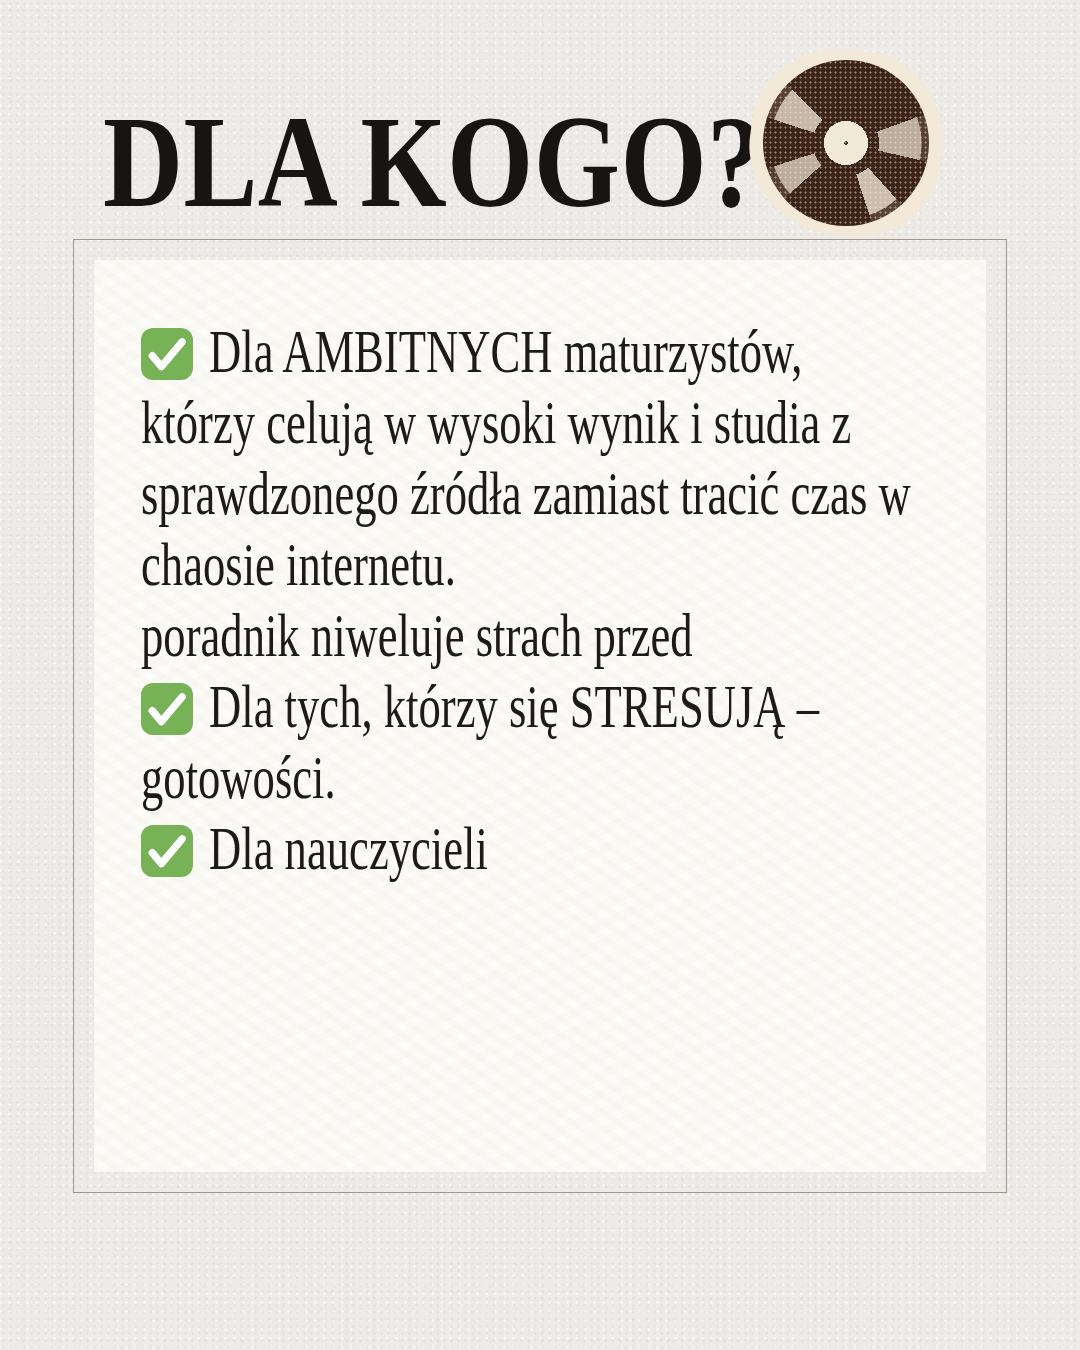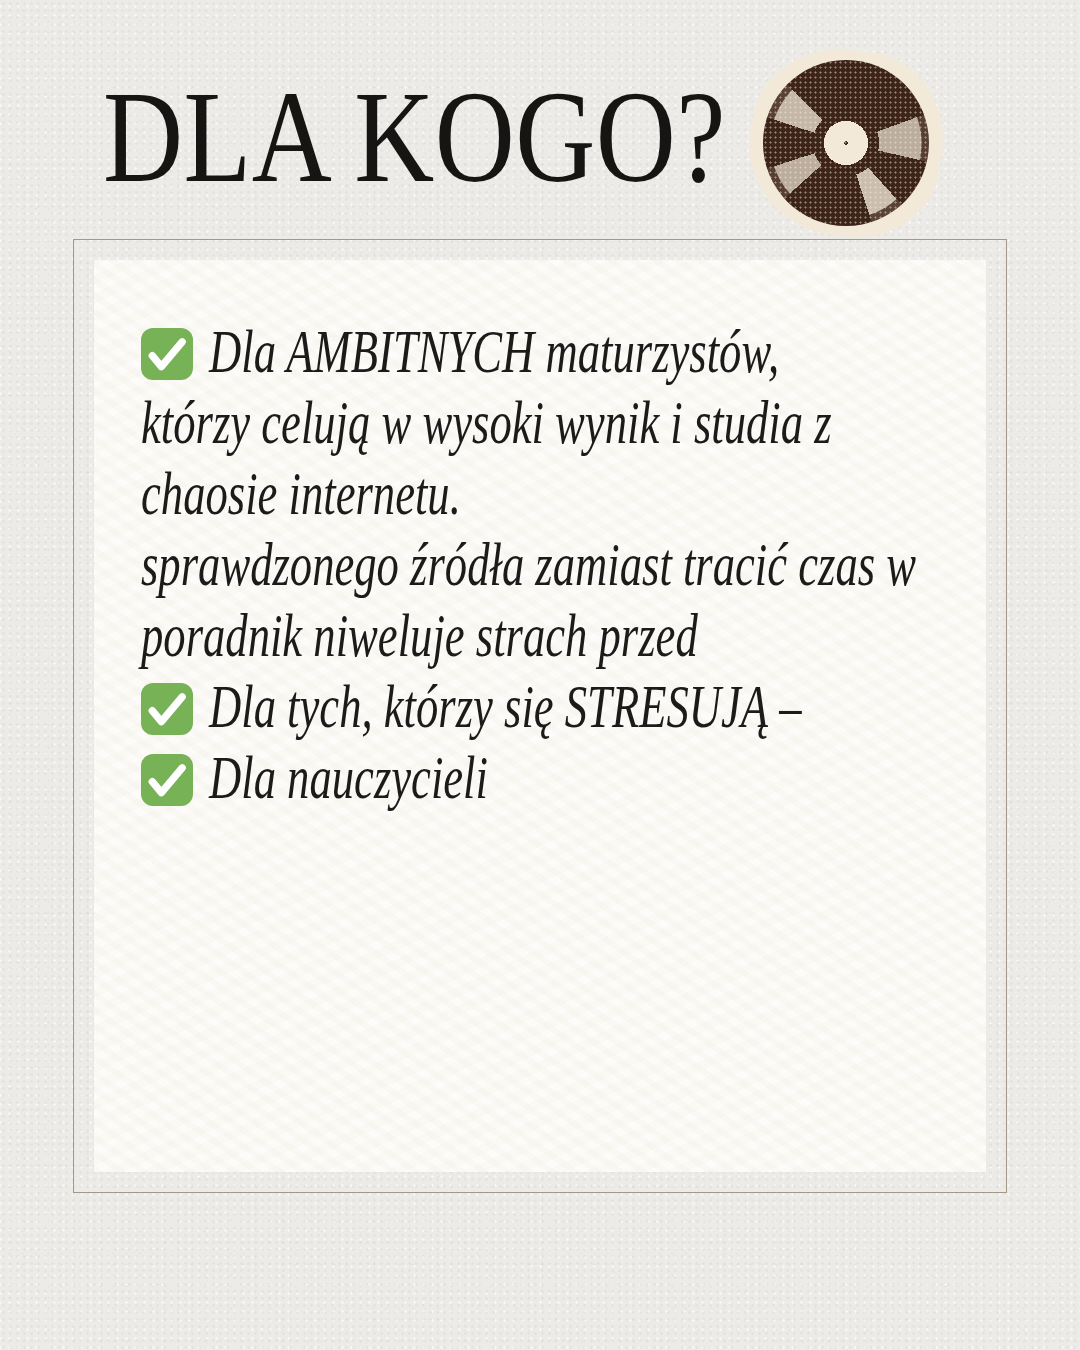--- a/index.html
+++ b/index.html
@@ -17,24 +17,24 @@
       radial-gradient(rgba(110,108,100,0.05) 1px, transparent 1.5px),
       radial-gradient(rgba(255,255,255,0.6) 1px, transparent 1.4px);
     background-size: 7px 7px, 13px 11px, 9px 9px;
     background-position: 0 0, 3px 5px, 5px 2px;
     overflow: hidden;
   }
 
   
   .title {
     position: absolute;
-    left: 103px; top: 71px;
+    left: 103px; top: 96px;
     margin: 0;
     font-size: 132px;
-    font-weight: 400;
+    font-weight: 700;
     line-height: 1;
     color: #161513;
     letter-spacing: 0.5px;
     white-space: nowrap;
     text-align: center;
   }
   .title .squeeze {
     display: inline-block;
     transform: scaleX(0.84);
     transform-origin: 0 50%;
@@ -90,21 +90,20 @@
     padding: 56px 28px 0 47px;
     overflow: hidden;
   }
 
   
   .checklist { list-style: none; margin: 0; padding: 0; }
   .item { margin: 0; padding: 0; }
   .line {
     height: 71px;
     line-height: 71px;
-    font-style: italic;
     font-size: 62px;
     color: #1c1b19;
     white-space: nowrap;
   }
   .line .t {
     display: inline-block;
     transform: scaleX(0.72);
     transform-origin: 0 50%;
     white-space: nowrap;
   }
@@ -137,31 +136,32 @@
         <li class="item">
           <div class="line">
             <span class="chk"><svg viewBox="0 0 24 24">
                   <path d="M5.2 12.8l4.2 5L19 6.4" stroke="#ffffff" stroke-width="3.4" fill="none" stroke-linecap="round" stroke-linejoin="round"></path>
                 </svg></span><span class="t">Dla AMBITNYCH maturzystów,</span>
           </div>
           <div class="line"><span class="t">którzy celują w wysoki wynik i studia z</span></div>
         </li>
 
         <li class="item">
+          <div class="line"><span class="t">sprawdzonego źródła zamiast tracić czas w</span></div>
           <div class="line"><span class="t">chaosie internetu.</span></div>
-          <div class="line"><span class="t">sprawdzonego źródła zamiast tracić czas w</span></div>
         </li>
 
         <li class="item">
           <div class="line"><span class="t">poradnik niweluje strach przed</span></div>
           <div class="line">
             <span class="chk"><svg viewBox="0 0 24 24">
                   <path d="M5.2 12.8l4.2 5L19 6.4" stroke="#ffffff" stroke-width="3.4" fill="none" stroke-linecap="round" stroke-linejoin="round"></path>
                 </svg></span><span class="t">Dla tych, którzy się STRESUJĄ –</span>
           </div>
+          <div class="line"><span class="t">gotowości.</span></div>
         </li>
 
         <li class="item">
           <div class="line">
             <span class="chk"><svg viewBox="0 0 24 24">
                   <path d="M5.2 12.8l4.2 5L19 6.4" stroke="#ffffff" stroke-width="3.4" fill="none" stroke-linecap="round" stroke-linejoin="round"></path>
                 </svg></span><span class="t">Dla nauczycieli</span>
           </div>
         </li>
 

